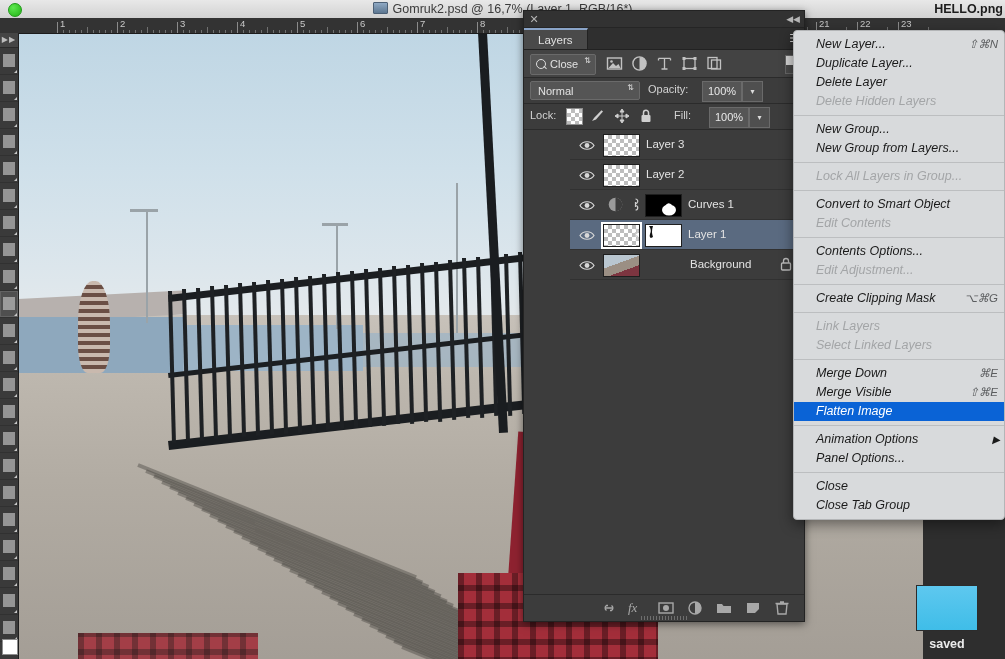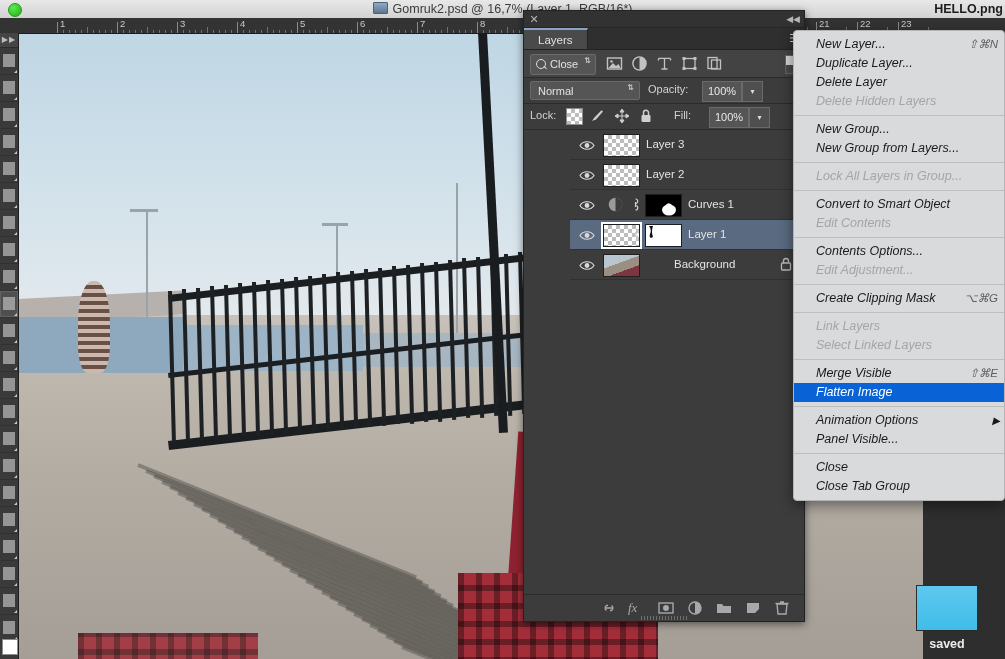--- a/index.html
+++ b/index.html
@@ -692,21 +692,21 @@
             <path d="M3 1 q3 4 1 8 q-1 3 1 4 l2 -1 q-2 -5 0 -11 z" fill="#111"></path>
           </svg></div>
         <div class="lname" style="left: 118px;">Layer 1</div>
       </div>
       <div class="layer-row">
         <div class="eye"><svg width="16" height="13" viewBox="0 0 16 13">
             <path d="M1 6.5 C4 1.5 12 1.5 15 6.5 C12 11.5 4 11.5 1 6.5 Z" fill="none" stroke="#d8d8d8" stroke-width="1.2"></path>
             <circle cx="8" cy="6.5" r="2.4" fill="#d8d8d8"></circle>
           </svg></div>
         <div class="thumb" style="background: linear-gradient(160deg, rgb(185, 198, 208) 0px, rgb(185, 198, 208) 40%, rgb(155, 143, 132) 40%, rgb(155, 143, 132) 68%, rgb(125, 53, 64) 68%, rgb(125, 53, 64) 100%);"></div>
-        <div class="lname" style="left: 76px; padding-left: 28px;">Background</div>
+        <div class="lname" style="left: 92px; padding-left: 28px;">Background</div>
         <div class="rowlock"><svg width="12" height="14" viewBox="0 0 12 14">
             <rect x="1.5" y="6" width="9" height="7" rx="1" fill="none" stroke="#b9b9b9" stroke-width="1.3"></rect>
             <path d="M3.5 6 V4 A2.5 2.5 0 0 1 8.5 4 V6" fill="none" stroke="#b9b9b9" stroke-width="1.3"></path>
           </svg></div>
       </div>
     </div>
 
   <div id="panel-bottom">
     <div class="bico" style="left:76px;">
       <svg width="18" height="18" viewBox="0 0 18 18">
@@ -762,25 +762,26 @@
     <div class="mi disabled"><span>Edit Contents</span></div>
     <div class="msep"></div>
     <div class="mi"><span>Contents Options...</span></div>
     <div class="mi disabled"><span>Edit Adjustment...</span></div>
     <div class="msep"></div>
     <div class="mi"><span>Create Clipping Mask</span><span class="sc">⌥⌘G</span></div>
     <div class="msep"></div>
     <div class="mi disabled"><span>Link Layers</span></div>
     <div class="mi disabled"><span>Select Linked Layers</span></div>
     <div class="msep"></div>
+    <div class="mi"><span>Merge Down</span><span class="sc">⌘E</span></div>
     <div class="mi"><span>Merge Visible</span><span class="sc">⇧⌘E</span></div>
     <div class="mi hl"><span>Flatten Image</span></div>
     <div class="msep"></div>
     <div class="mi"><span>Animation Options</span><span class="sub">▶</span></div>
-    <div class="mi"><span>Panel Visible...</span></div>
+    <div class="mi"><span>Panel Options...</span></div>
     <div class="msep"></div>
     <div class="mi"><span>Close</span></div>
     <div class="mi"><span>Close Tab Group</span></div>
   </div>
 
 <div class="abs" id="saved-box">
   <div id="saved-thumb"></div>
   <div id="saved-label">saved</div>
 </div>
 

